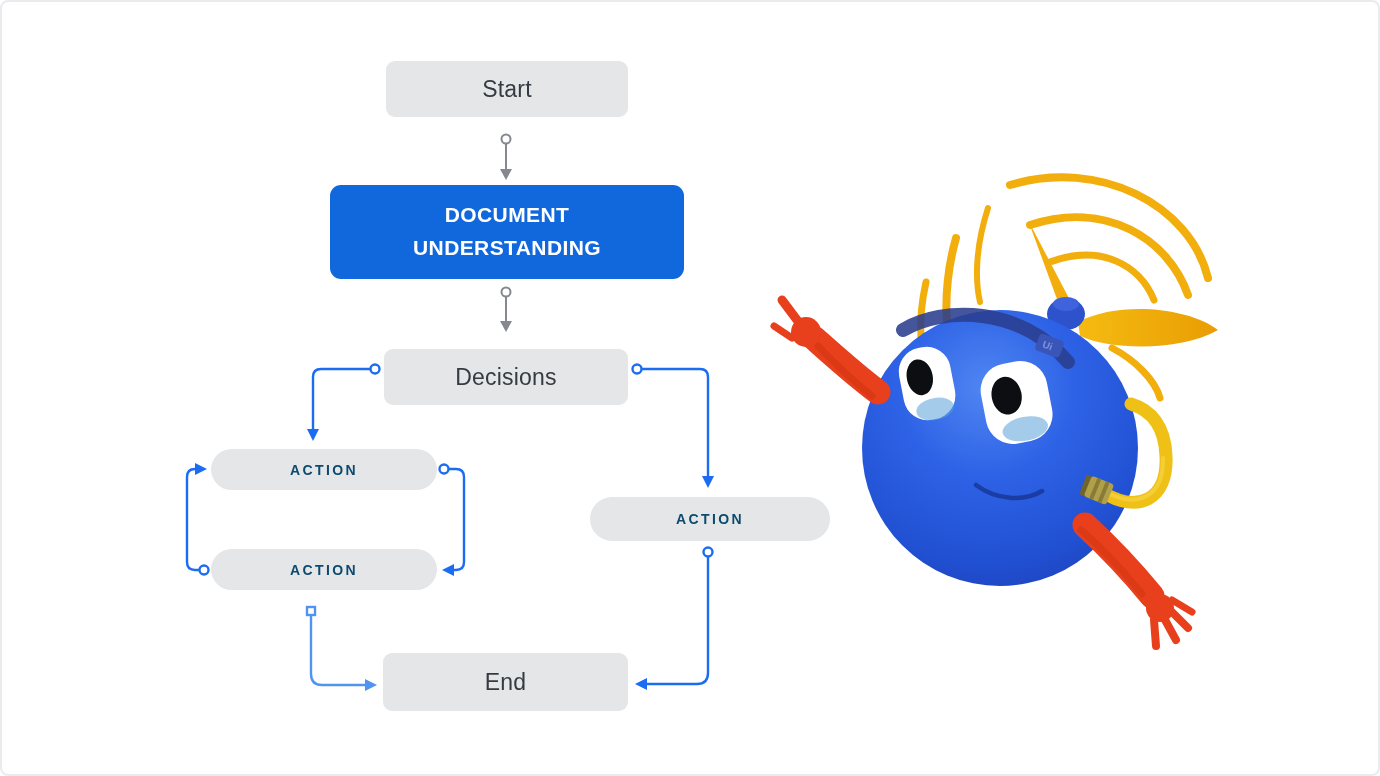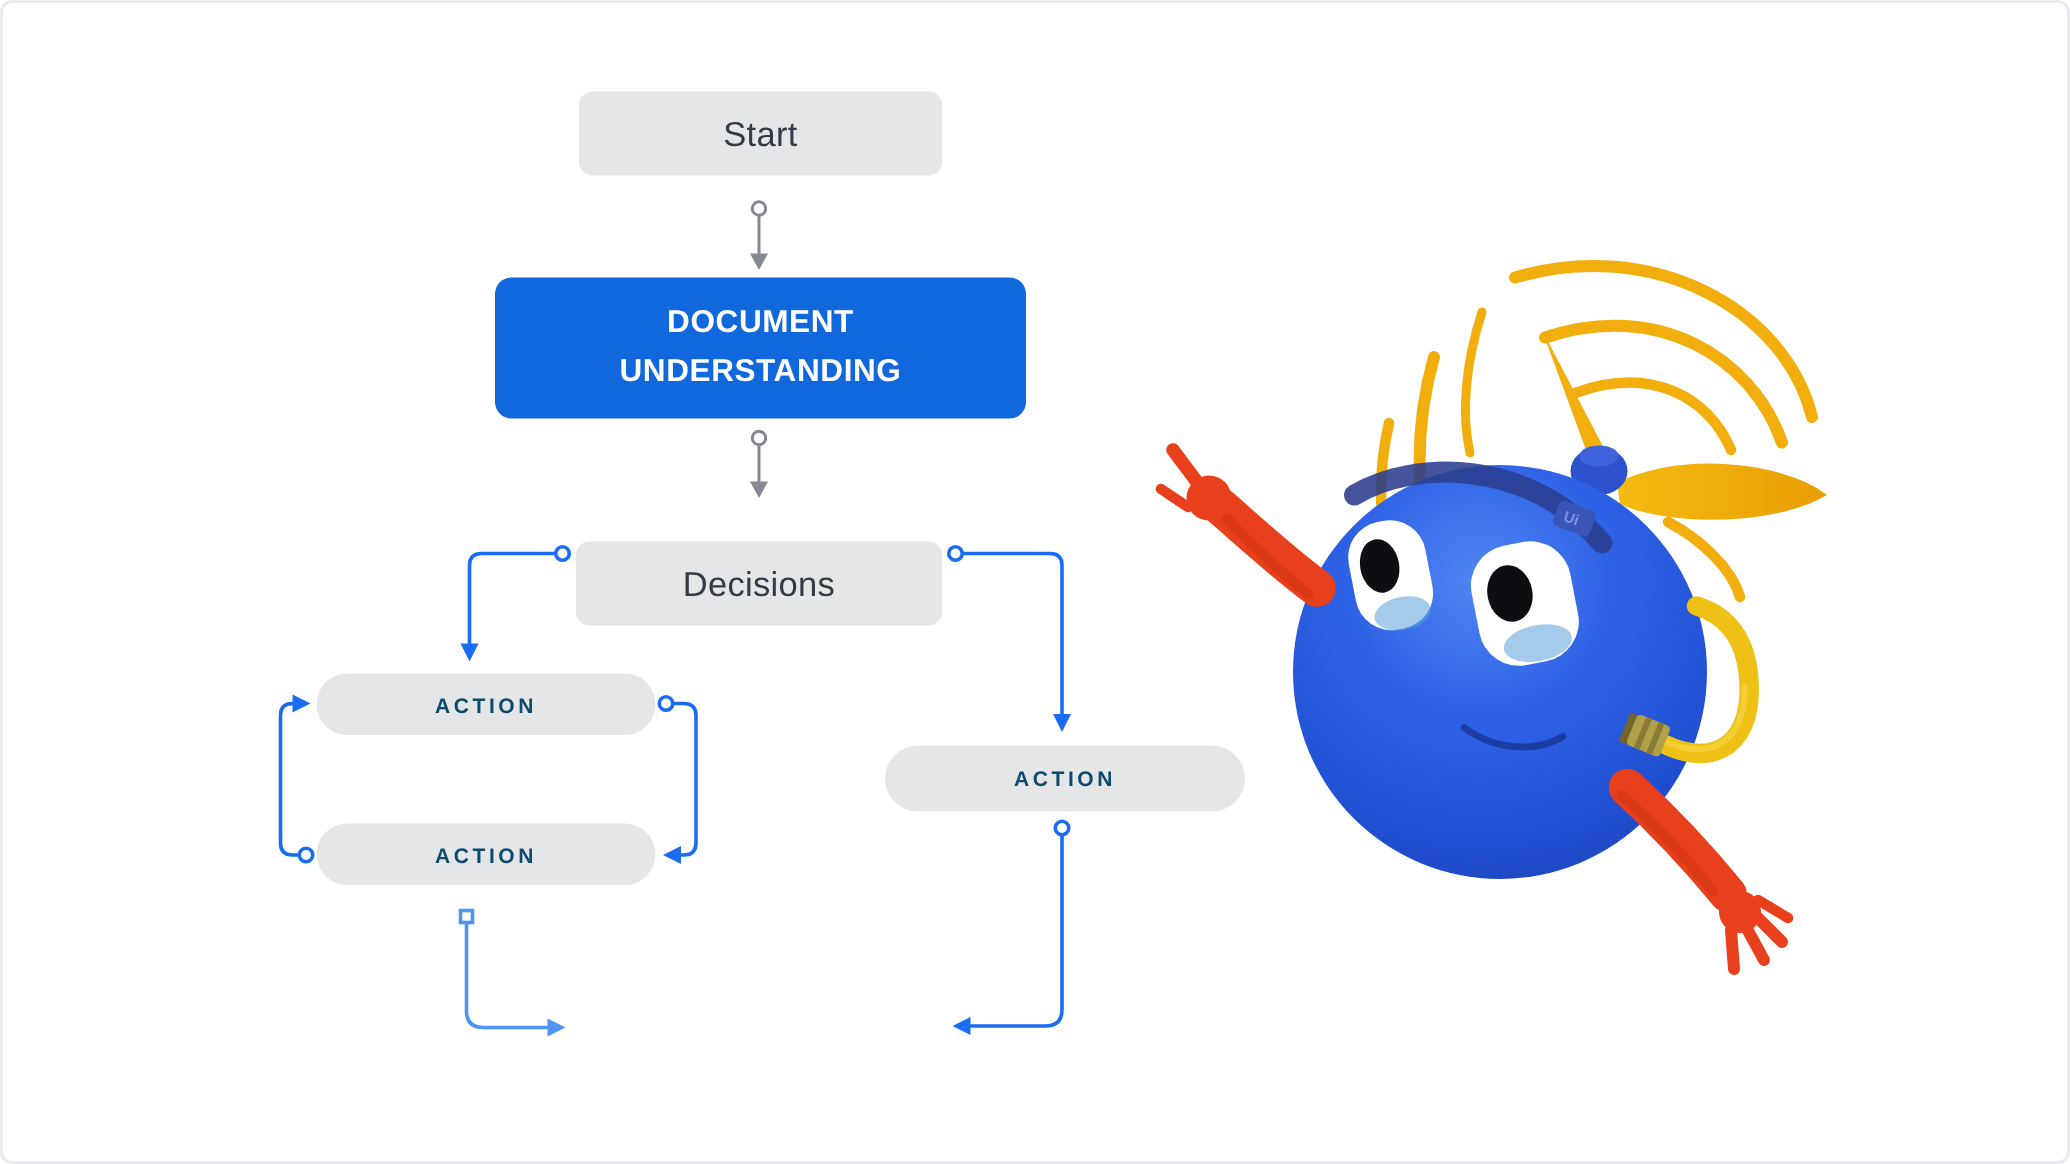--- a/index.html
+++ b/index.html
@@ -49,28 +49,29 @@
 
 <div class="canvas">
   <div class="frame"></div>
 
   <div class="node primary" style="left:330px;top:185px;width:354px;height:94px">
     <span class="du-text">DOCUMENT UNDERSTANDING</span>
   </div>
 
   <div class="node terminal" style="left:386px;top:61px;width:242px;height:56px">Start</div>
 
-  <div class="node terminal" style="left:384px;top:361px;width:244px;height:56px">Decisions</div>
+  <div class="node terminal" style="left:384px;top:349px;width:244px;height:56px">Decisions</div>
 
   <div class="node action" style="left:211px;top:449px;width:226px;height:41px">ACTION</div>
 
   <div class="node action" style="left:211px;top:549px;width:226px;height:41px">ACTION</div>
 
   <div class="node action" style="left:590px;top:497px;width:240px;height:44px">ACTION</div>
 
+  <div class="node terminal" style="left:383px;top:653px;width:245px;height:58px">End</div>
 
   <svg class="edges layer" width="1380" height="776" viewBox="0 0 1380 776">
 
     <g stroke="#85898f" fill="none" stroke-width="2">
       <circle cx="506" cy="139" r="4.5" fill="#ffffff"></circle>
       <path d="M506,144 L506,171"></path>
       <path d="M506,180 L500,169 L512,169 Z" fill="#85898f" stroke="none"></path>
     </g>
 
     <g stroke="#85898f" fill="none" stroke-width="2">

